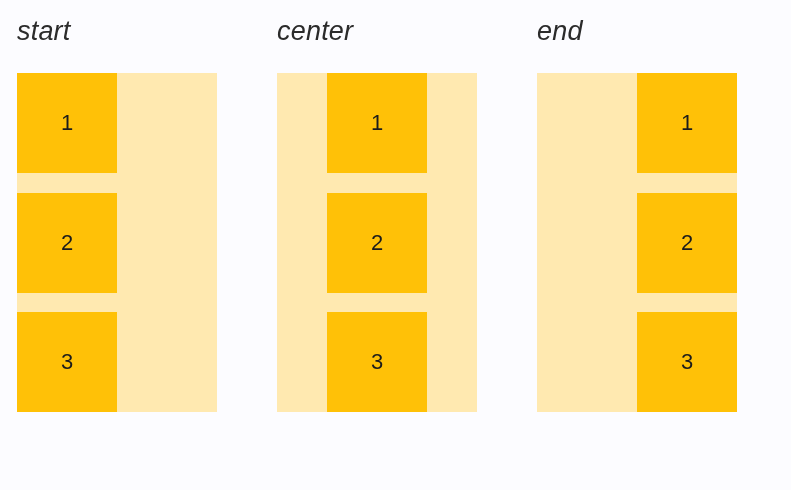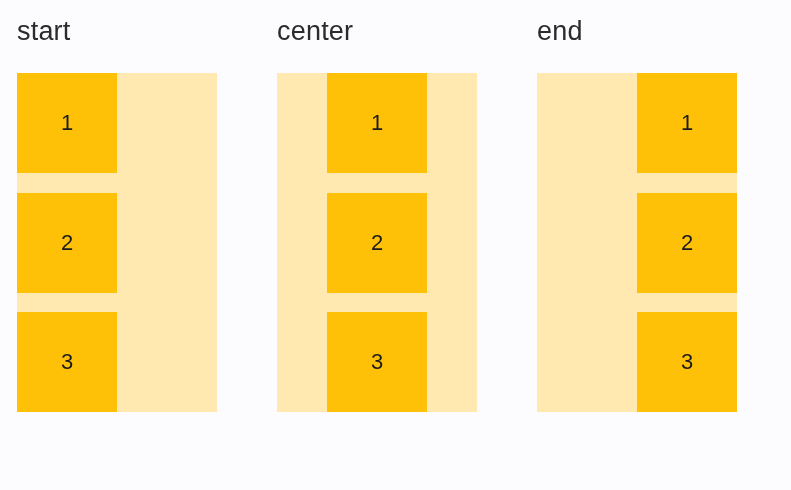--- a/index.html
+++ b/index.html
@@ -34,20 +34,21 @@
   .group-label {
     position: absolute;
     top: 14px;
     left: 0;
     font-size: 27px;
     font-weight: 400;
     line-height: 34px;
     color: #2b2b2b;
     white-space: nowrap;
     letter-spacing: 0.2px;
+    font-style: italic;
   }
 
   .box-container {
     position: absolute;
     top: 73px;
     left: 0;
     width: 200px;
     height: 339px;
     background: #ffe9b0;
     display: flex;

